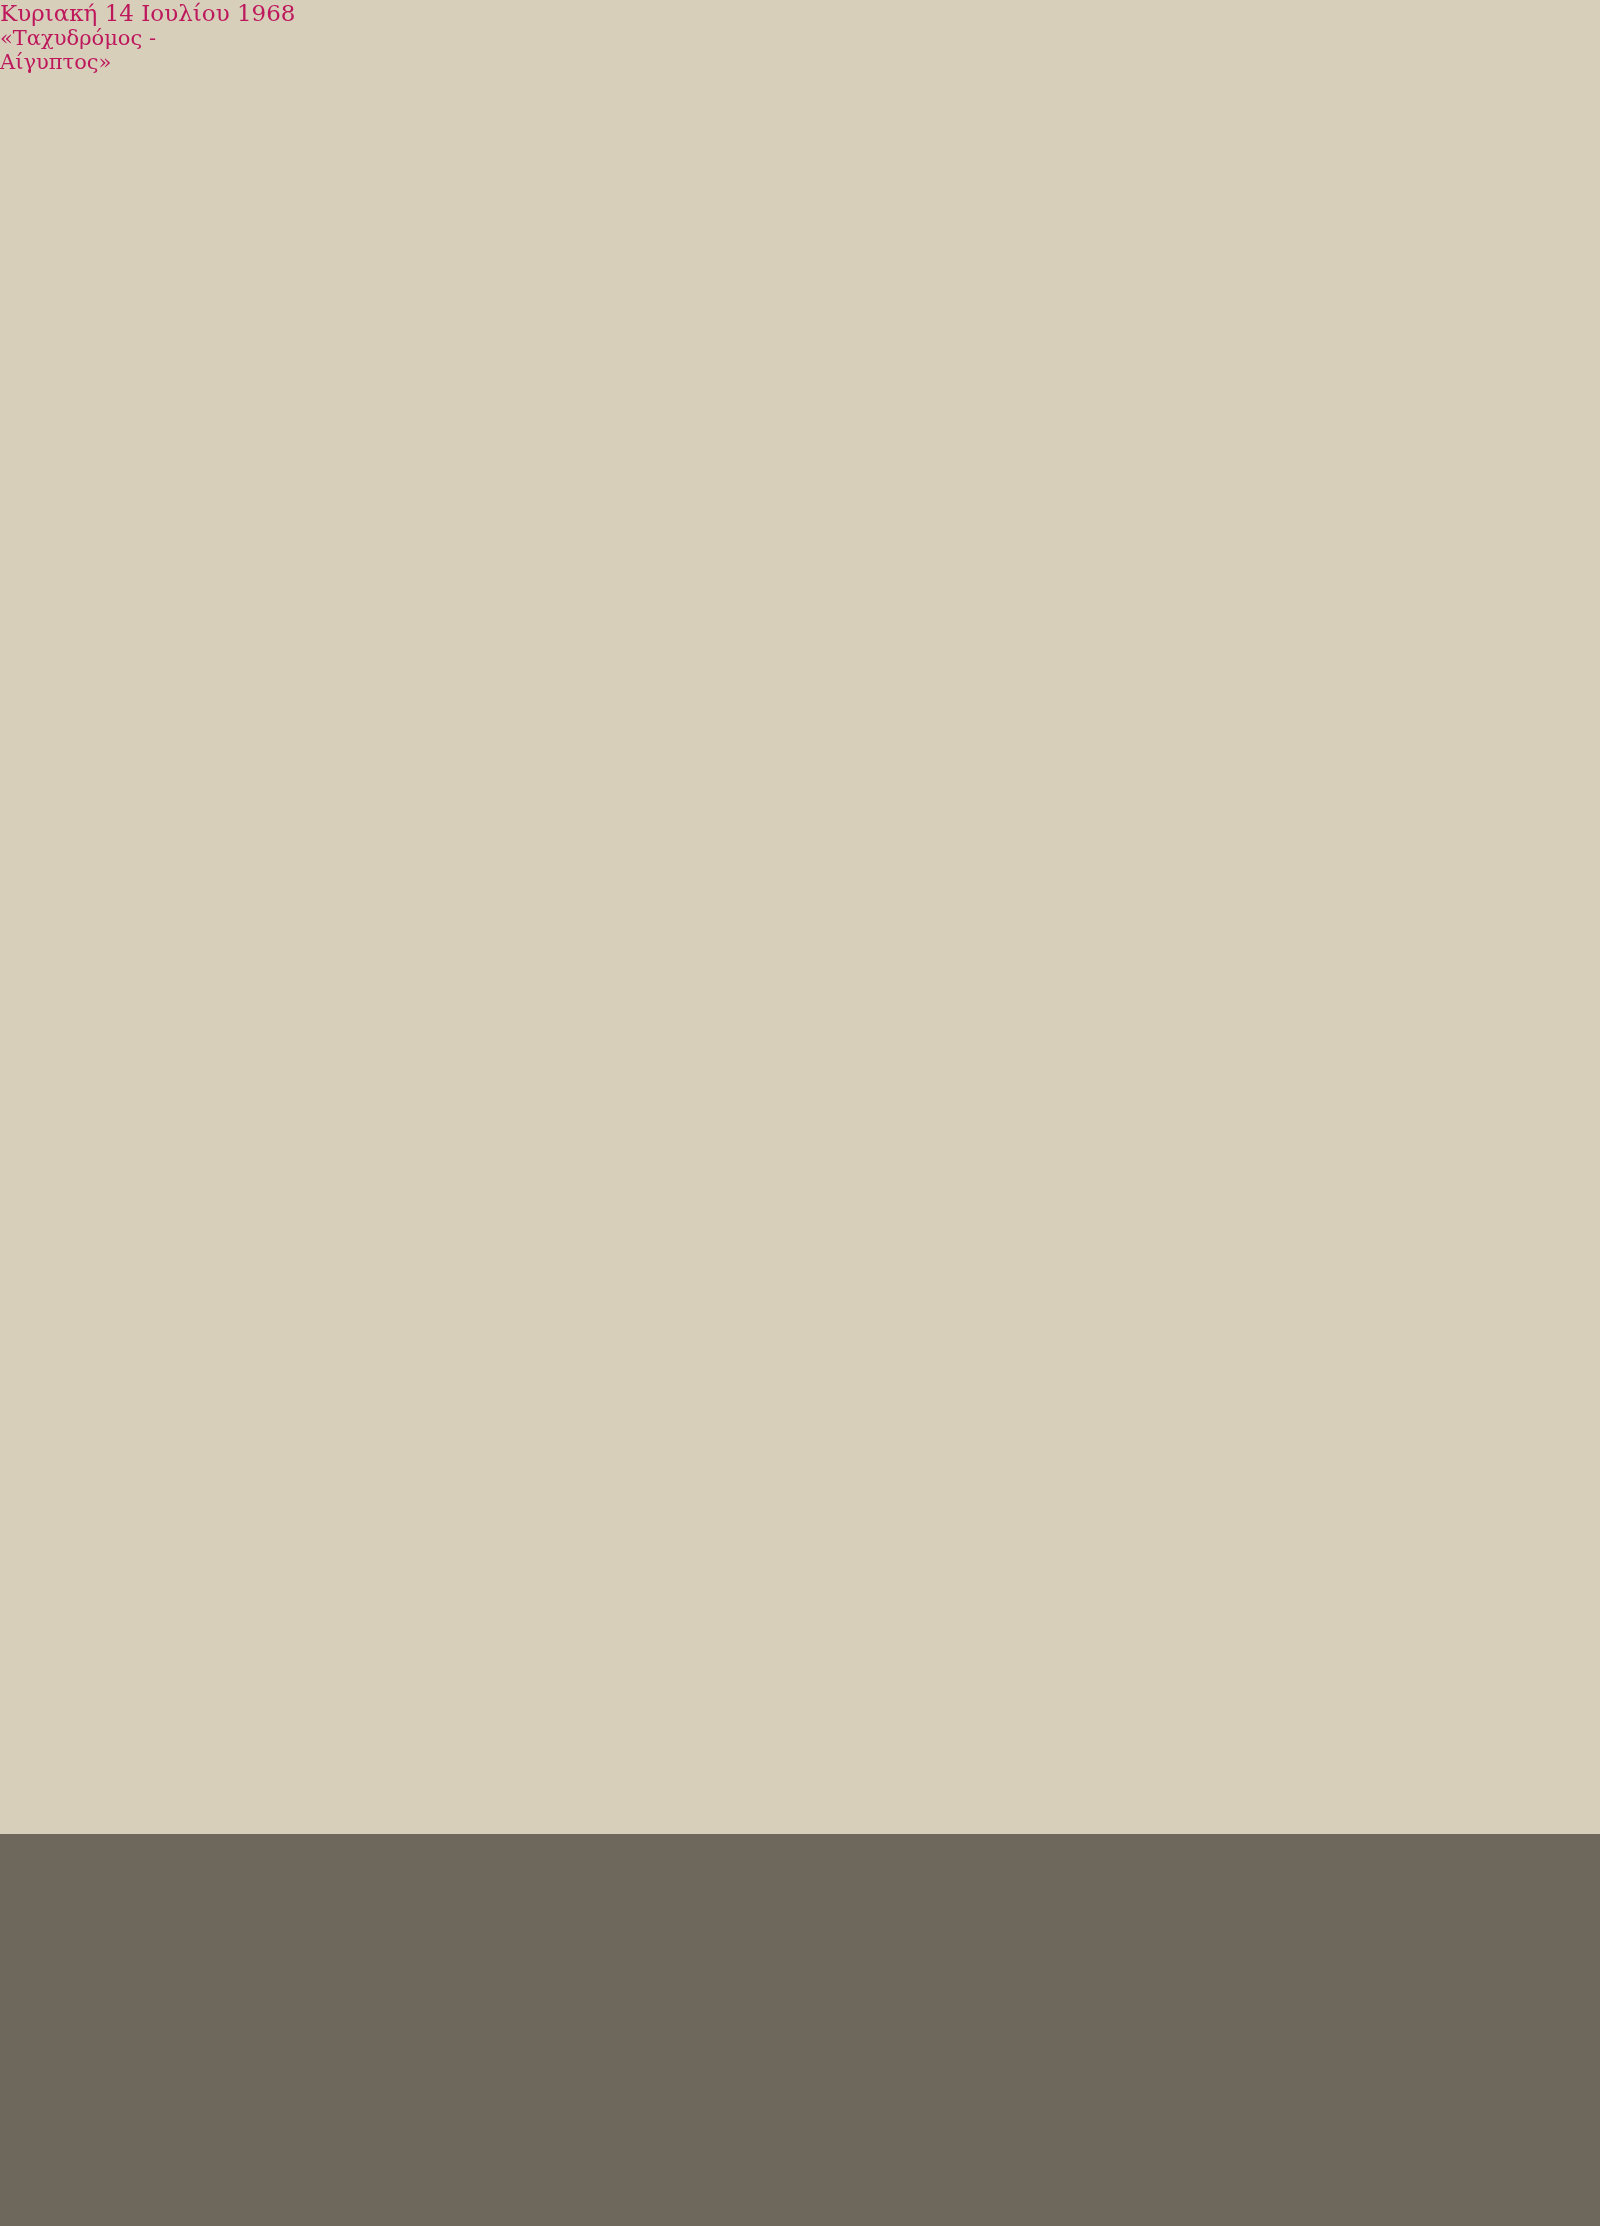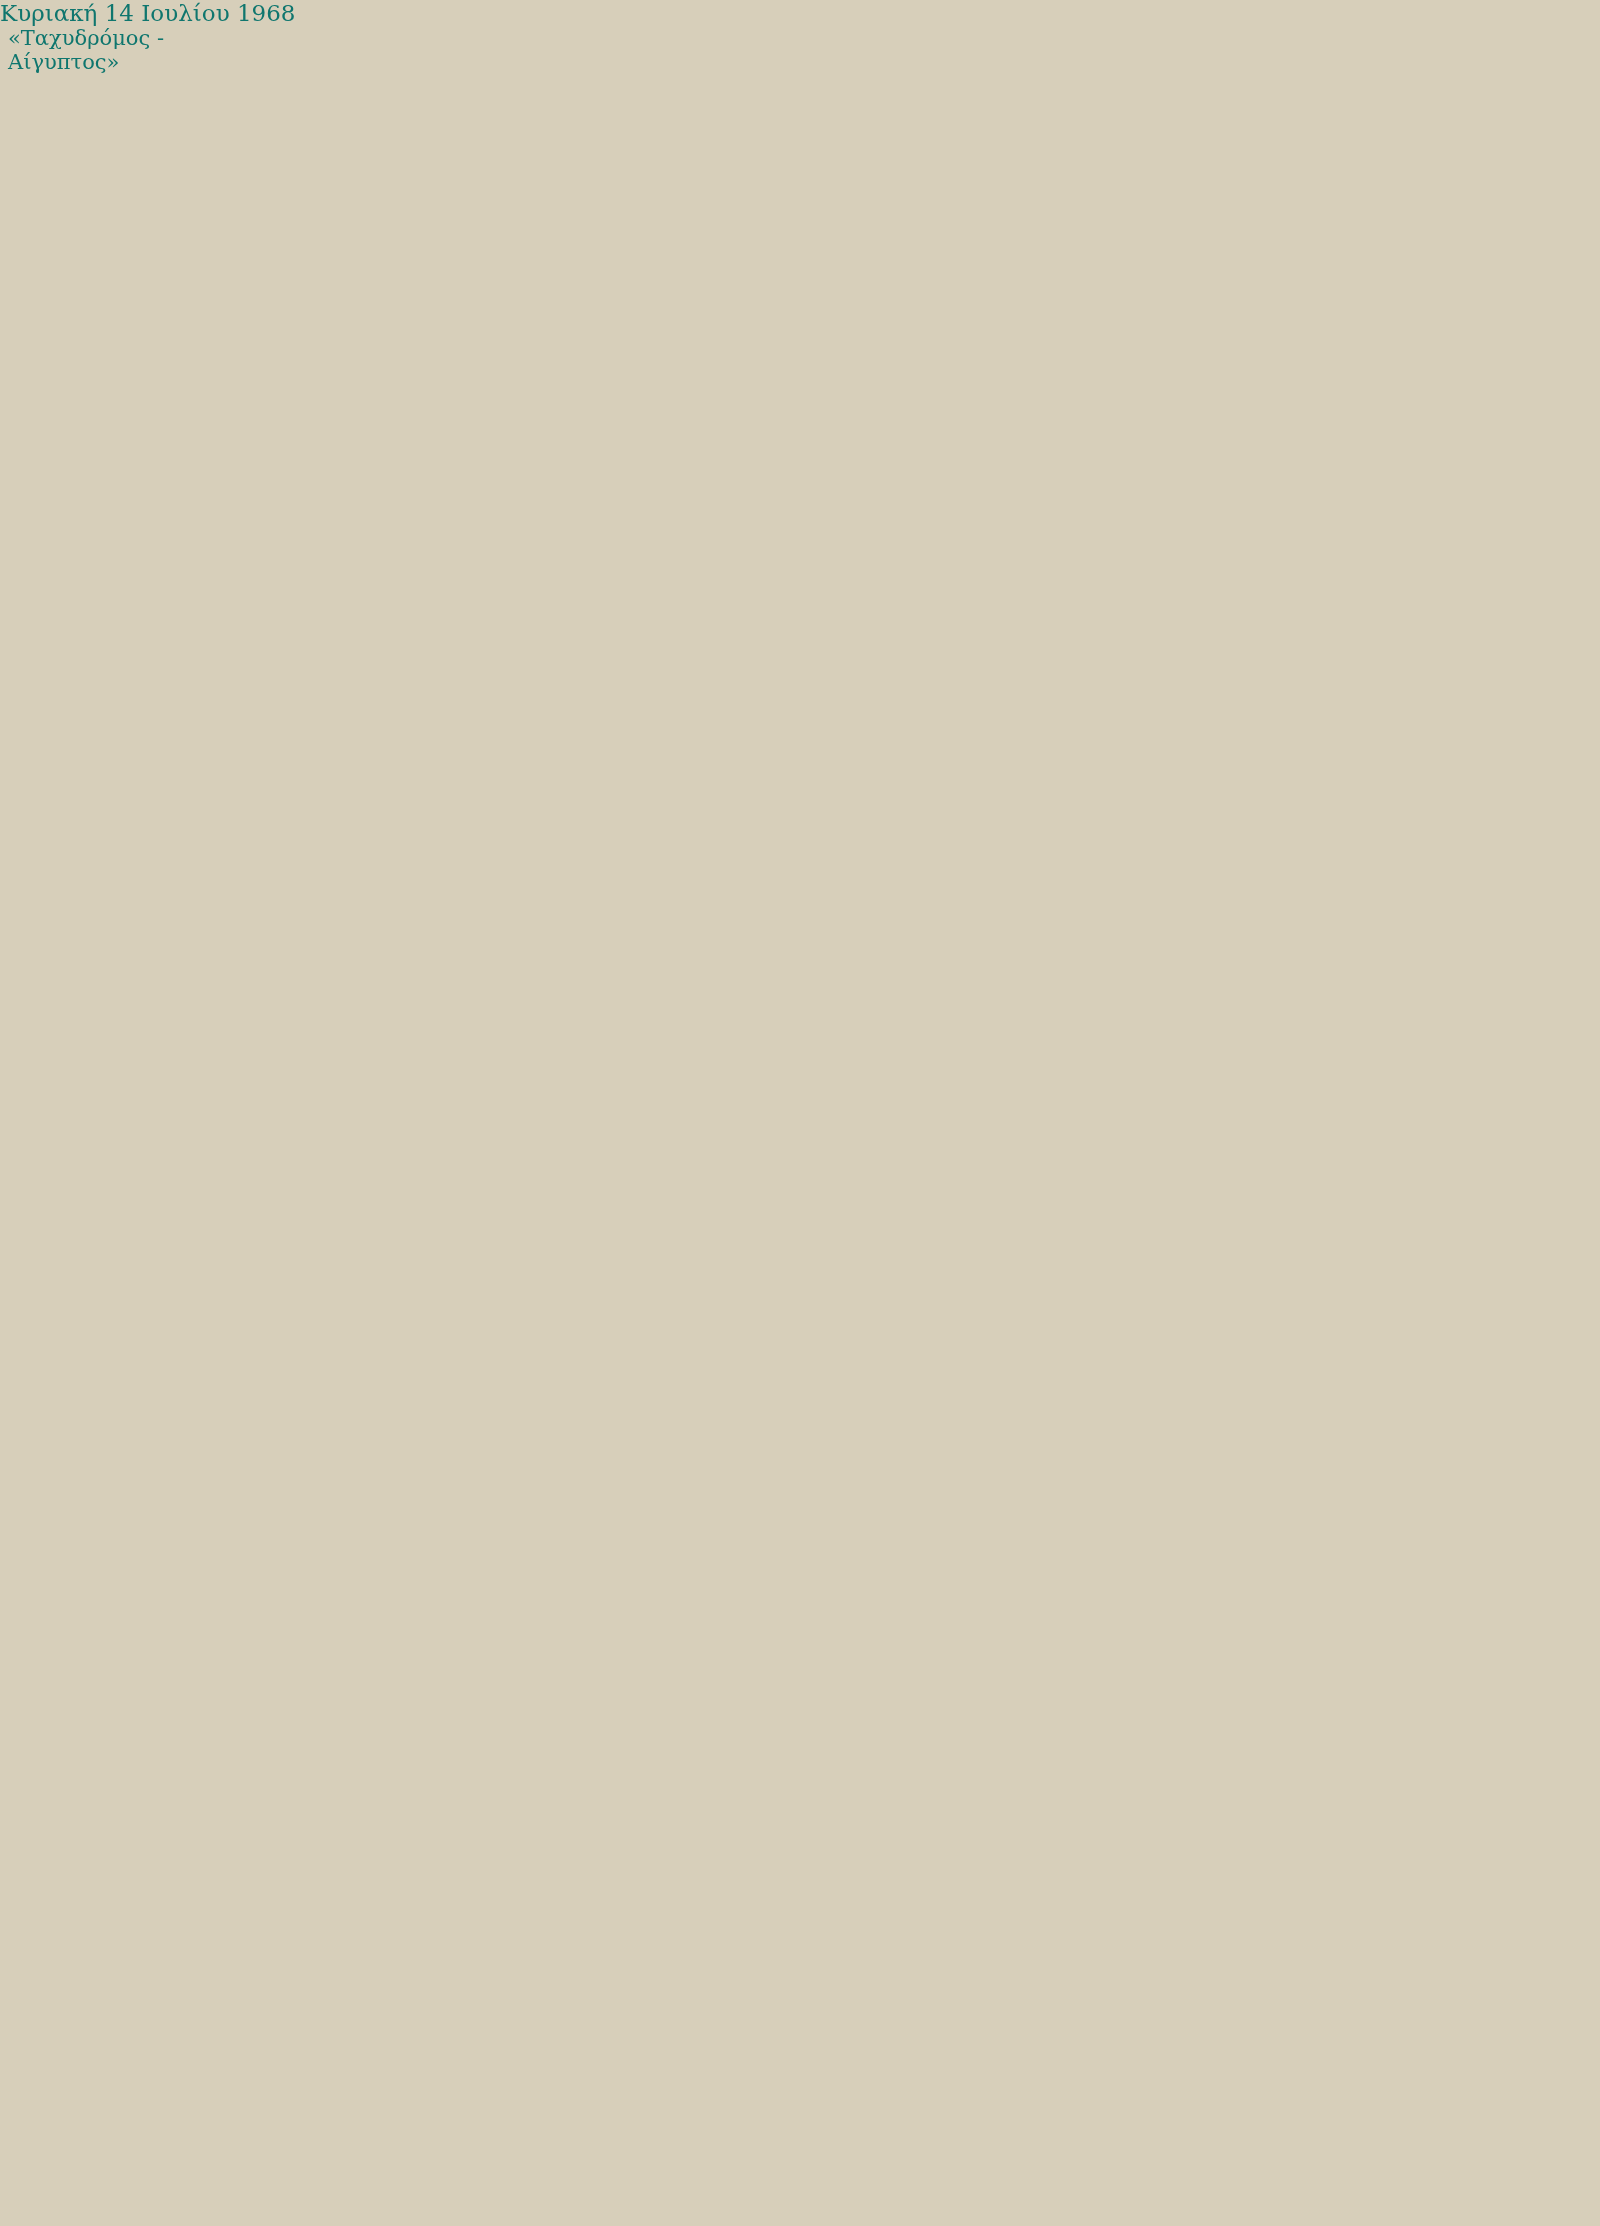--- a/index.html
+++ b/index.html
@@ -1,16 +1,16 @@
 <!DOCTYPE html>
 <html><head>
 <meta charset="utf-8">
 <style>
   html,body{margin:0;padding:0;background:#6e685c;}
-  .page{position:relative;width:1600px;height:2226px;margin:0 auto;background:#d7cfba;color:#0f766e;
+  .page{position:relative;width:1600px;height:1834px;margin:0 auto;background:#d7cfba;color:#be185d;
         font-family:"DejaVu Serif",serif;overflow:hidden;}
   .page::before{content:"";position:absolute;inset:0;pointer-events:none;z-index:50;
     background:radial-gradient(ellipse 420px 260px at 18% 28%,rgba(70,58,34,.06),transparent 60%),
 [O      radial-gradient(ellipse 520px 340px at 72% 62%,rgba(70,58,34,.05),transparent 60%),
       radial-gradient(ellipse 260px 180px at 88% 12%,rgba(70,58,34,.08),transparent 60%),
       radial-gradient(ellipse 300px 200px at 40% 85%,rgba(70,58,34,.05),transparent 60%);}
   .abs{position:absolute;}
   .c{text-align:center;}
   .b{font-weight:bold;}
   .dotrule{height:6px;background:repeating-linear-gradient(90deg,#241e12 0 13px,transparent 13px 19px);}
@@ -20,21 +20,21 @@
      background-size:11px 10px;background-repeat:repeat-x;}
   .smudge{background:#17120b;border-radius:5px;transform:rotate(-2deg);box-shadow:2px 2px 3px rgba(23,18,11,.6);}
 </style>
 </head>
 <body>
 
 <div class="page">
 
   <div class="abs b" style="left:50px;top:42px;font-size:23px;">Κυριακή 14 Ιουλίου 1968</div>
   <div class="abs dotrule" style="left:260px;top:54px;width:360px;"></div>
-  <div class="abs b c" style="left:628px;top:44px;width:252px;font-size:21px;padding-left:8px;">«Ταχυδρόμος - Αίγυπτος»</div>
+  <div class="abs b c" style="left:628px;top:44px;width:252px;font-size:21px;">«Ταχυδρόμος - Αίγυπτος»</div>
   <div class="abs dotrule" style="left:888px;top:54px;width:600px;"></div>
   <div class="abs smudge" style="left:1498px;top:36px;width:72px;height:26px;"></div>
 
   <div class="abs vr" style="left:265px;top:86px;height:2064px;"></div>
   <div class="abs vr" style="left:620px;top:238px;height:1560px;"></div>
 
   <div class="abs hr" style="left:480px;top:372px;width:130px;"></div>
 
   <div class="abs scallop" style="left:270px;top:1874px;width:962px;"></div>
 

